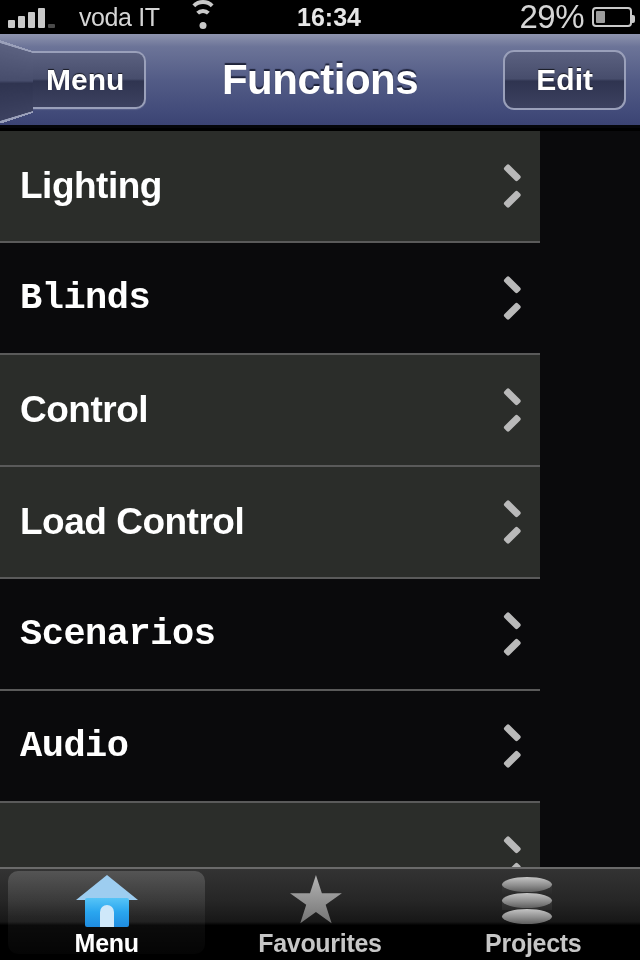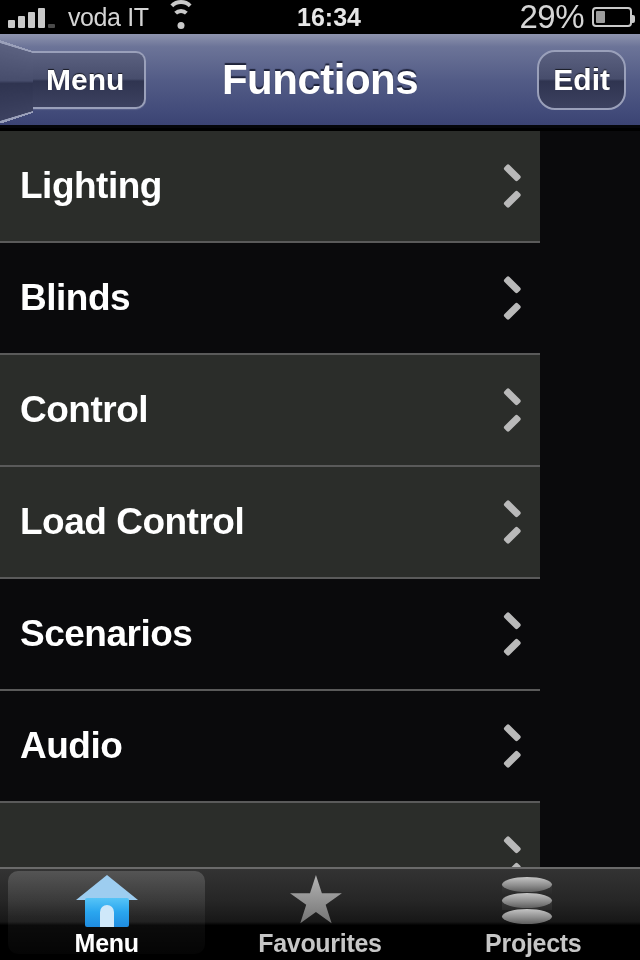--- a/index.html
+++ b/index.html
@@ -10,21 +10,21 @@
     overflow:hidden;
   }
   #screen { position:relative; width:640px; height:960px; background:#000; }
 
   
   .statusbar{
     position:absolute; top:0; left:0; width:640px; height:34px;
     background:#000; color:#cdcdcd;
     display:flex; align-items:center;
   }
-  .sb-left{ display:flex; align-items:flex-end; gap:13px; padding-left:8px; }
+  .sb-left{ display:flex; align-items:flex-end; gap:24px; padding-left:8px; }
   .signal{ display:flex; align-items:flex-end; gap:3px; height:20px; padding-bottom:2px;}
   .signal i{ display:block; width:7px; background:#c9c9c9; border-radius:1px; }
   .signal i:nth-child(1){ height:8px; }
   .signal i:nth-child(2){ height:12px; }
   .signal i:nth-child(3){ height:16px; }
   .signal i:nth-child(4){ height:20px; }
   .signal i:nth-child(5){ height:4px; background:#4a4a4a; }
   .carrier{ font-size:25px; letter-spacing:-.4px; color:#d5d5d5; line-height:26px; }
   .wifi{ position:relative; width:30px; height:22px; margin-left:4px; }
   .wifi span{
@@ -88,41 +88,41 @@
     transform-origin:right center;
     z-index:-1;
   }
   .btn-back span{
     font-size:30px; font-weight:bold; color:#fff;
     text-shadow:0 -1px 1px rgba(0,0,0,.7);
   }
   .btn-edit{
     margin-left:auto; margin-right:14px; height:60px;
     display:flex; align-items:center; justify-content:center;
-    padding:0 14px;
+    padding:0 31px;
     background:linear-gradient(to bottom,#5b6180 0%,#474d6c 48%,#2f3450 52%,#3c4160 100%);
-    border:2px solid #9aa0ba; border-radius:18px;
+    border:2px solid #9aa0ba; border-radius:11px;
   }
   .btn-edit span{
     font-size:30px; font-weight:bold; color:#fff;
     text-shadow:0 -1px 1px rgba(0,0,0,.7);
   }
 
   
   .list{
     position:absolute; top:131px; left:0; width:640px; height:737px;
     overflow:hidden; background:#0a0a0c;
   }
   .row{
     position:relative; height:112px; width:540px;
     display:flex; align-items:center; padding:0 20px;
     border-bottom:2px solid #5a5a5a;
   }
   .row.odd{ background:#2b2d2a; }
-  .row.even{ background:#0a0a0c; }
+  .row.even{ background:#0a0a0c;font-family:Liberation Mono, monospace; }
   .row-label{
     font-size:37px; font-weight:bold; color:#fff; letter-spacing:-.5px;
   }
   .chevron{
     margin-left:auto; width:22px; height:34px; position:relative;
   }
   .chevron:before, .chevron:after{
     content:""; position:absolute; left:2px; width:19px; height:7px;
     background:#b9b9b9; border-radius:2px;
   }

